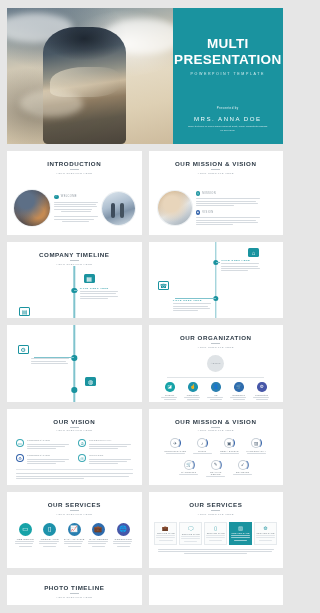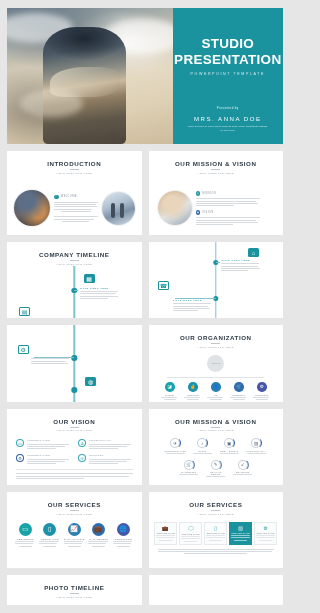--- a/index.html
+++ b/index.html
@@ -150,21 +150,21 @@
   <div class="row">
     <div class="slide s-title full">
       <div class="hero-photo">
         <div class="hero-cloud c1"></div>
         <div class="hero-cloud c2"></div>
         <div class="hero-figure"></div>
         <div class="hero-cloud c3"></div>
       </div>
       <div class="hero-panel">
         <div class="ttl-main">
-          <div>STUDIO</div>
+          <div>MULTI</div>
           <div>PRESENTATION</div>
         </div>
         <div class="ttl-sub">POWERPOINT  TEMPLATE</div>
         <div class="ttl-pres">Presented by</div>
         <div class="ttl-name">MRS. ANNA DOE</div>
         <div class="ttl-body">Body text here or lorem ipsum dolor sit amet, lorem consectetur fasilisis eu sem nunc.</div>
       </div>
     </div>
   </div>
 

